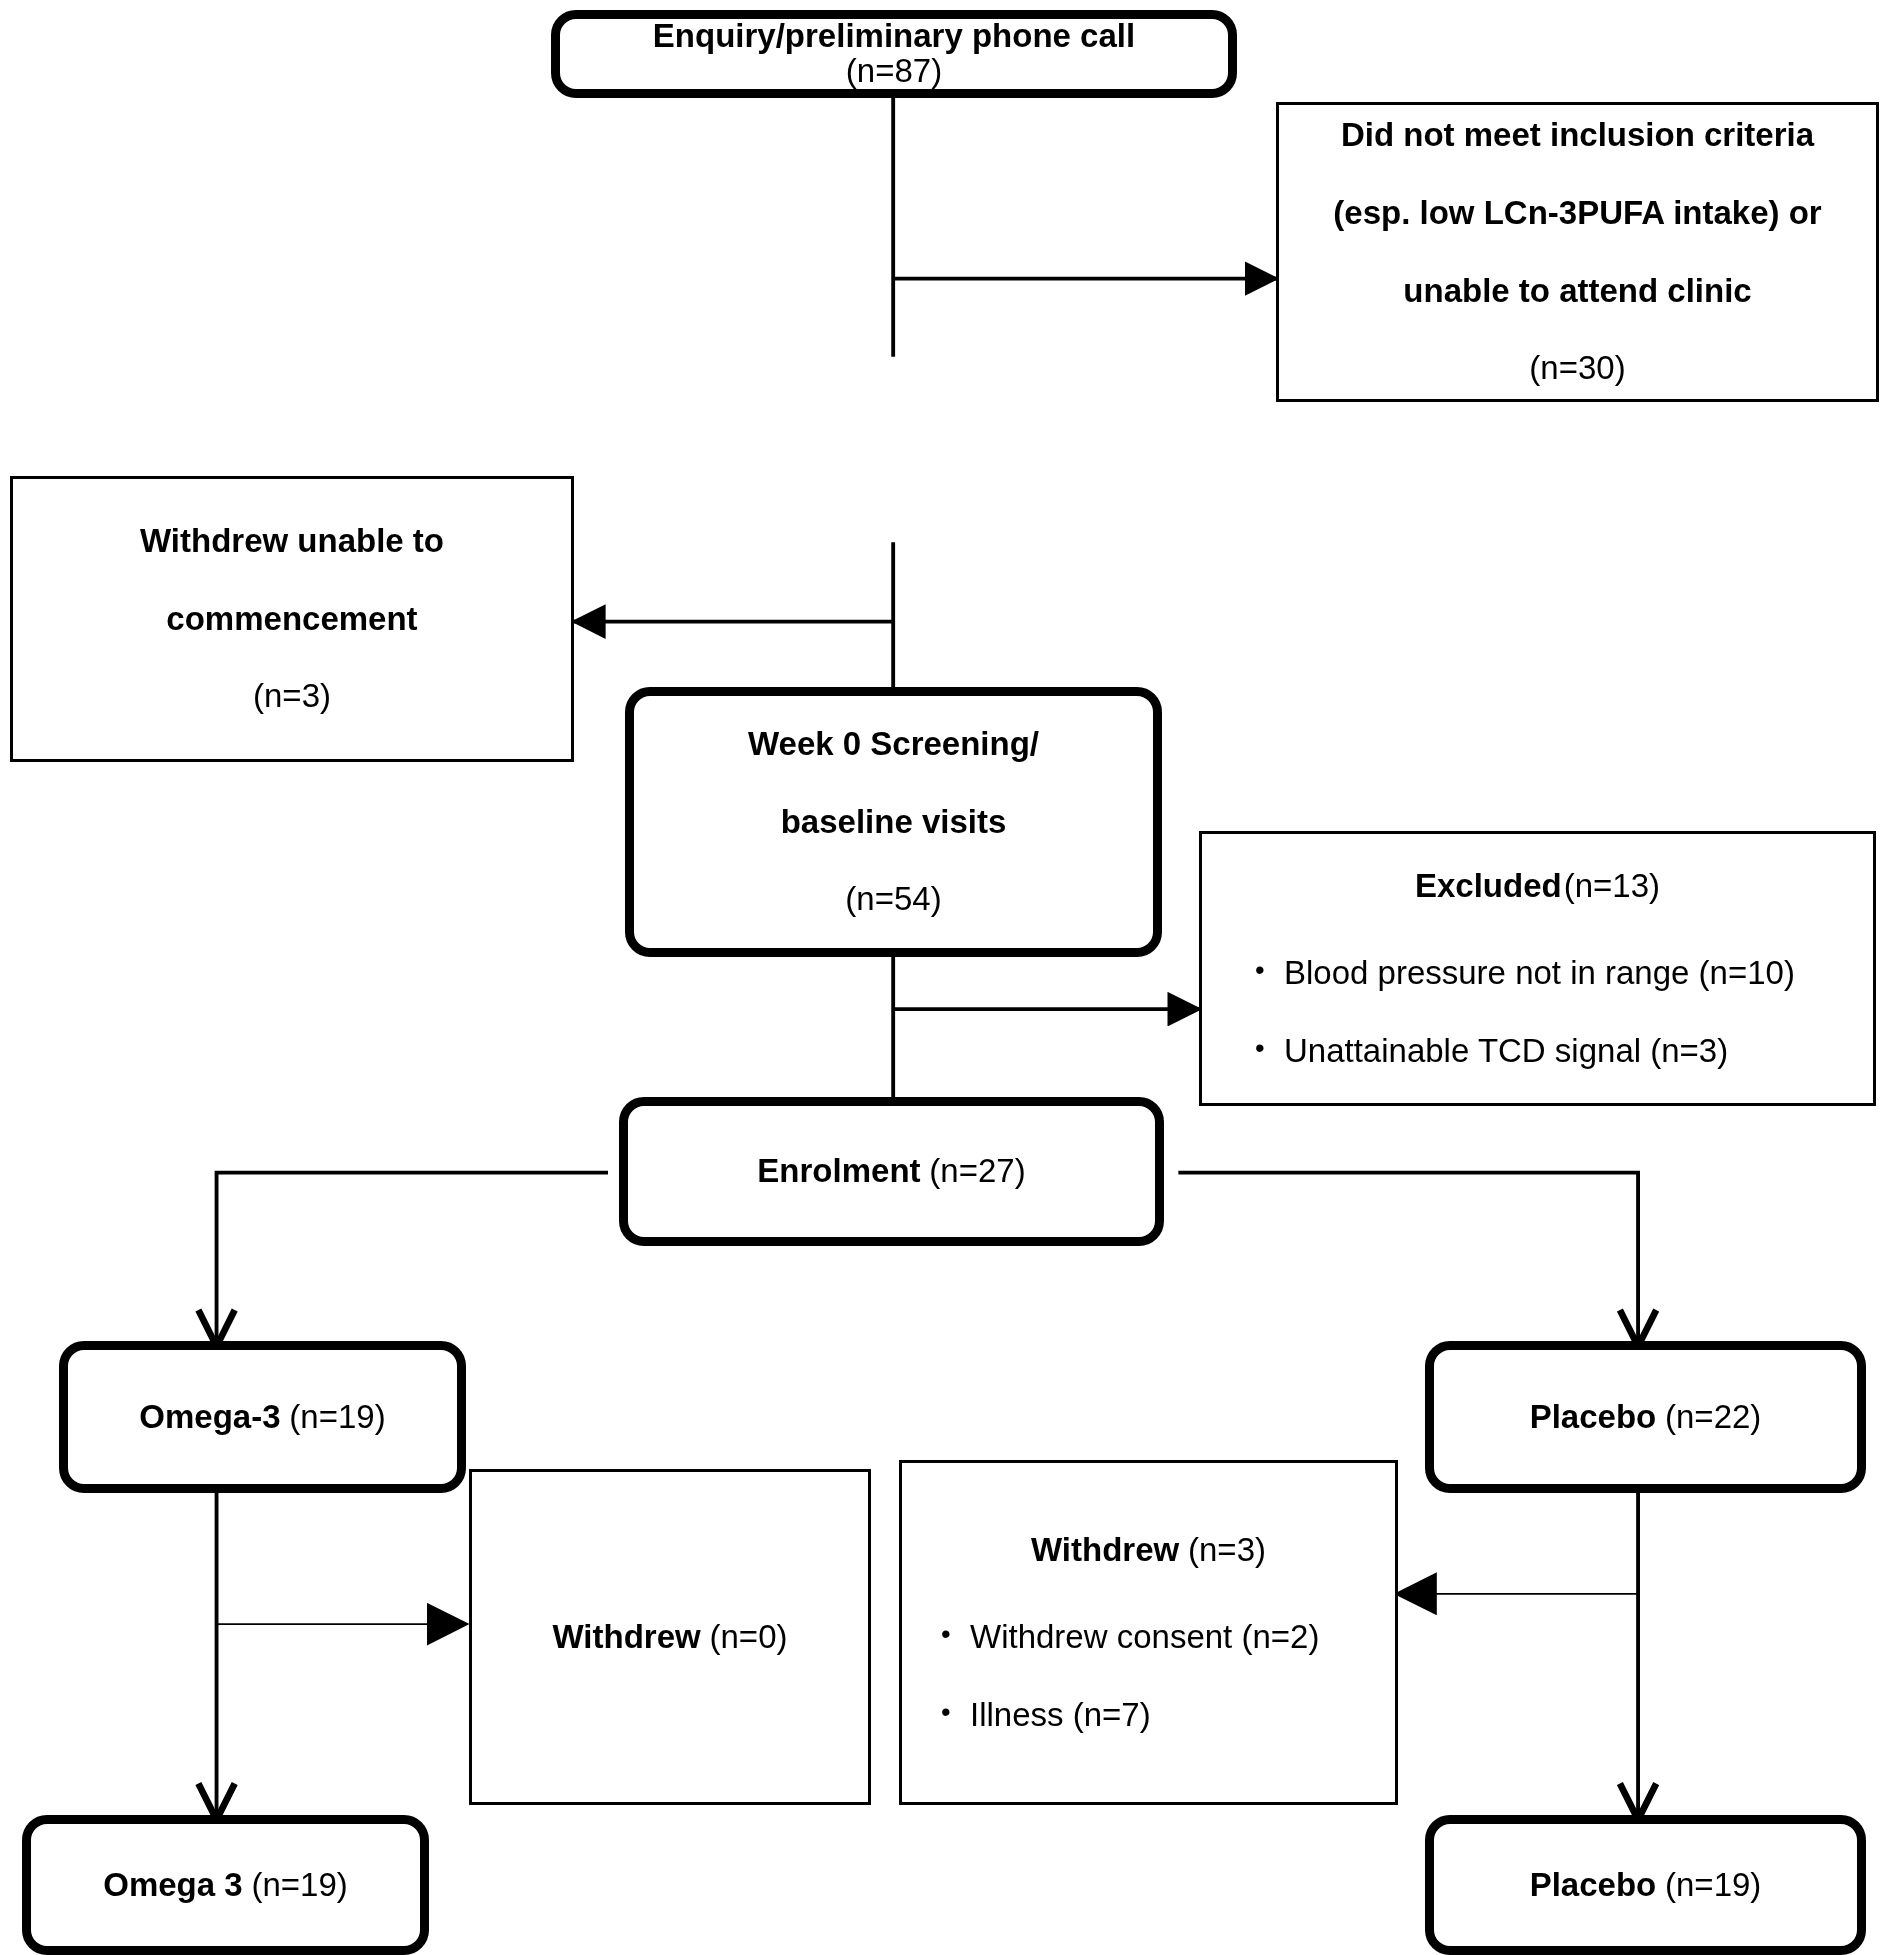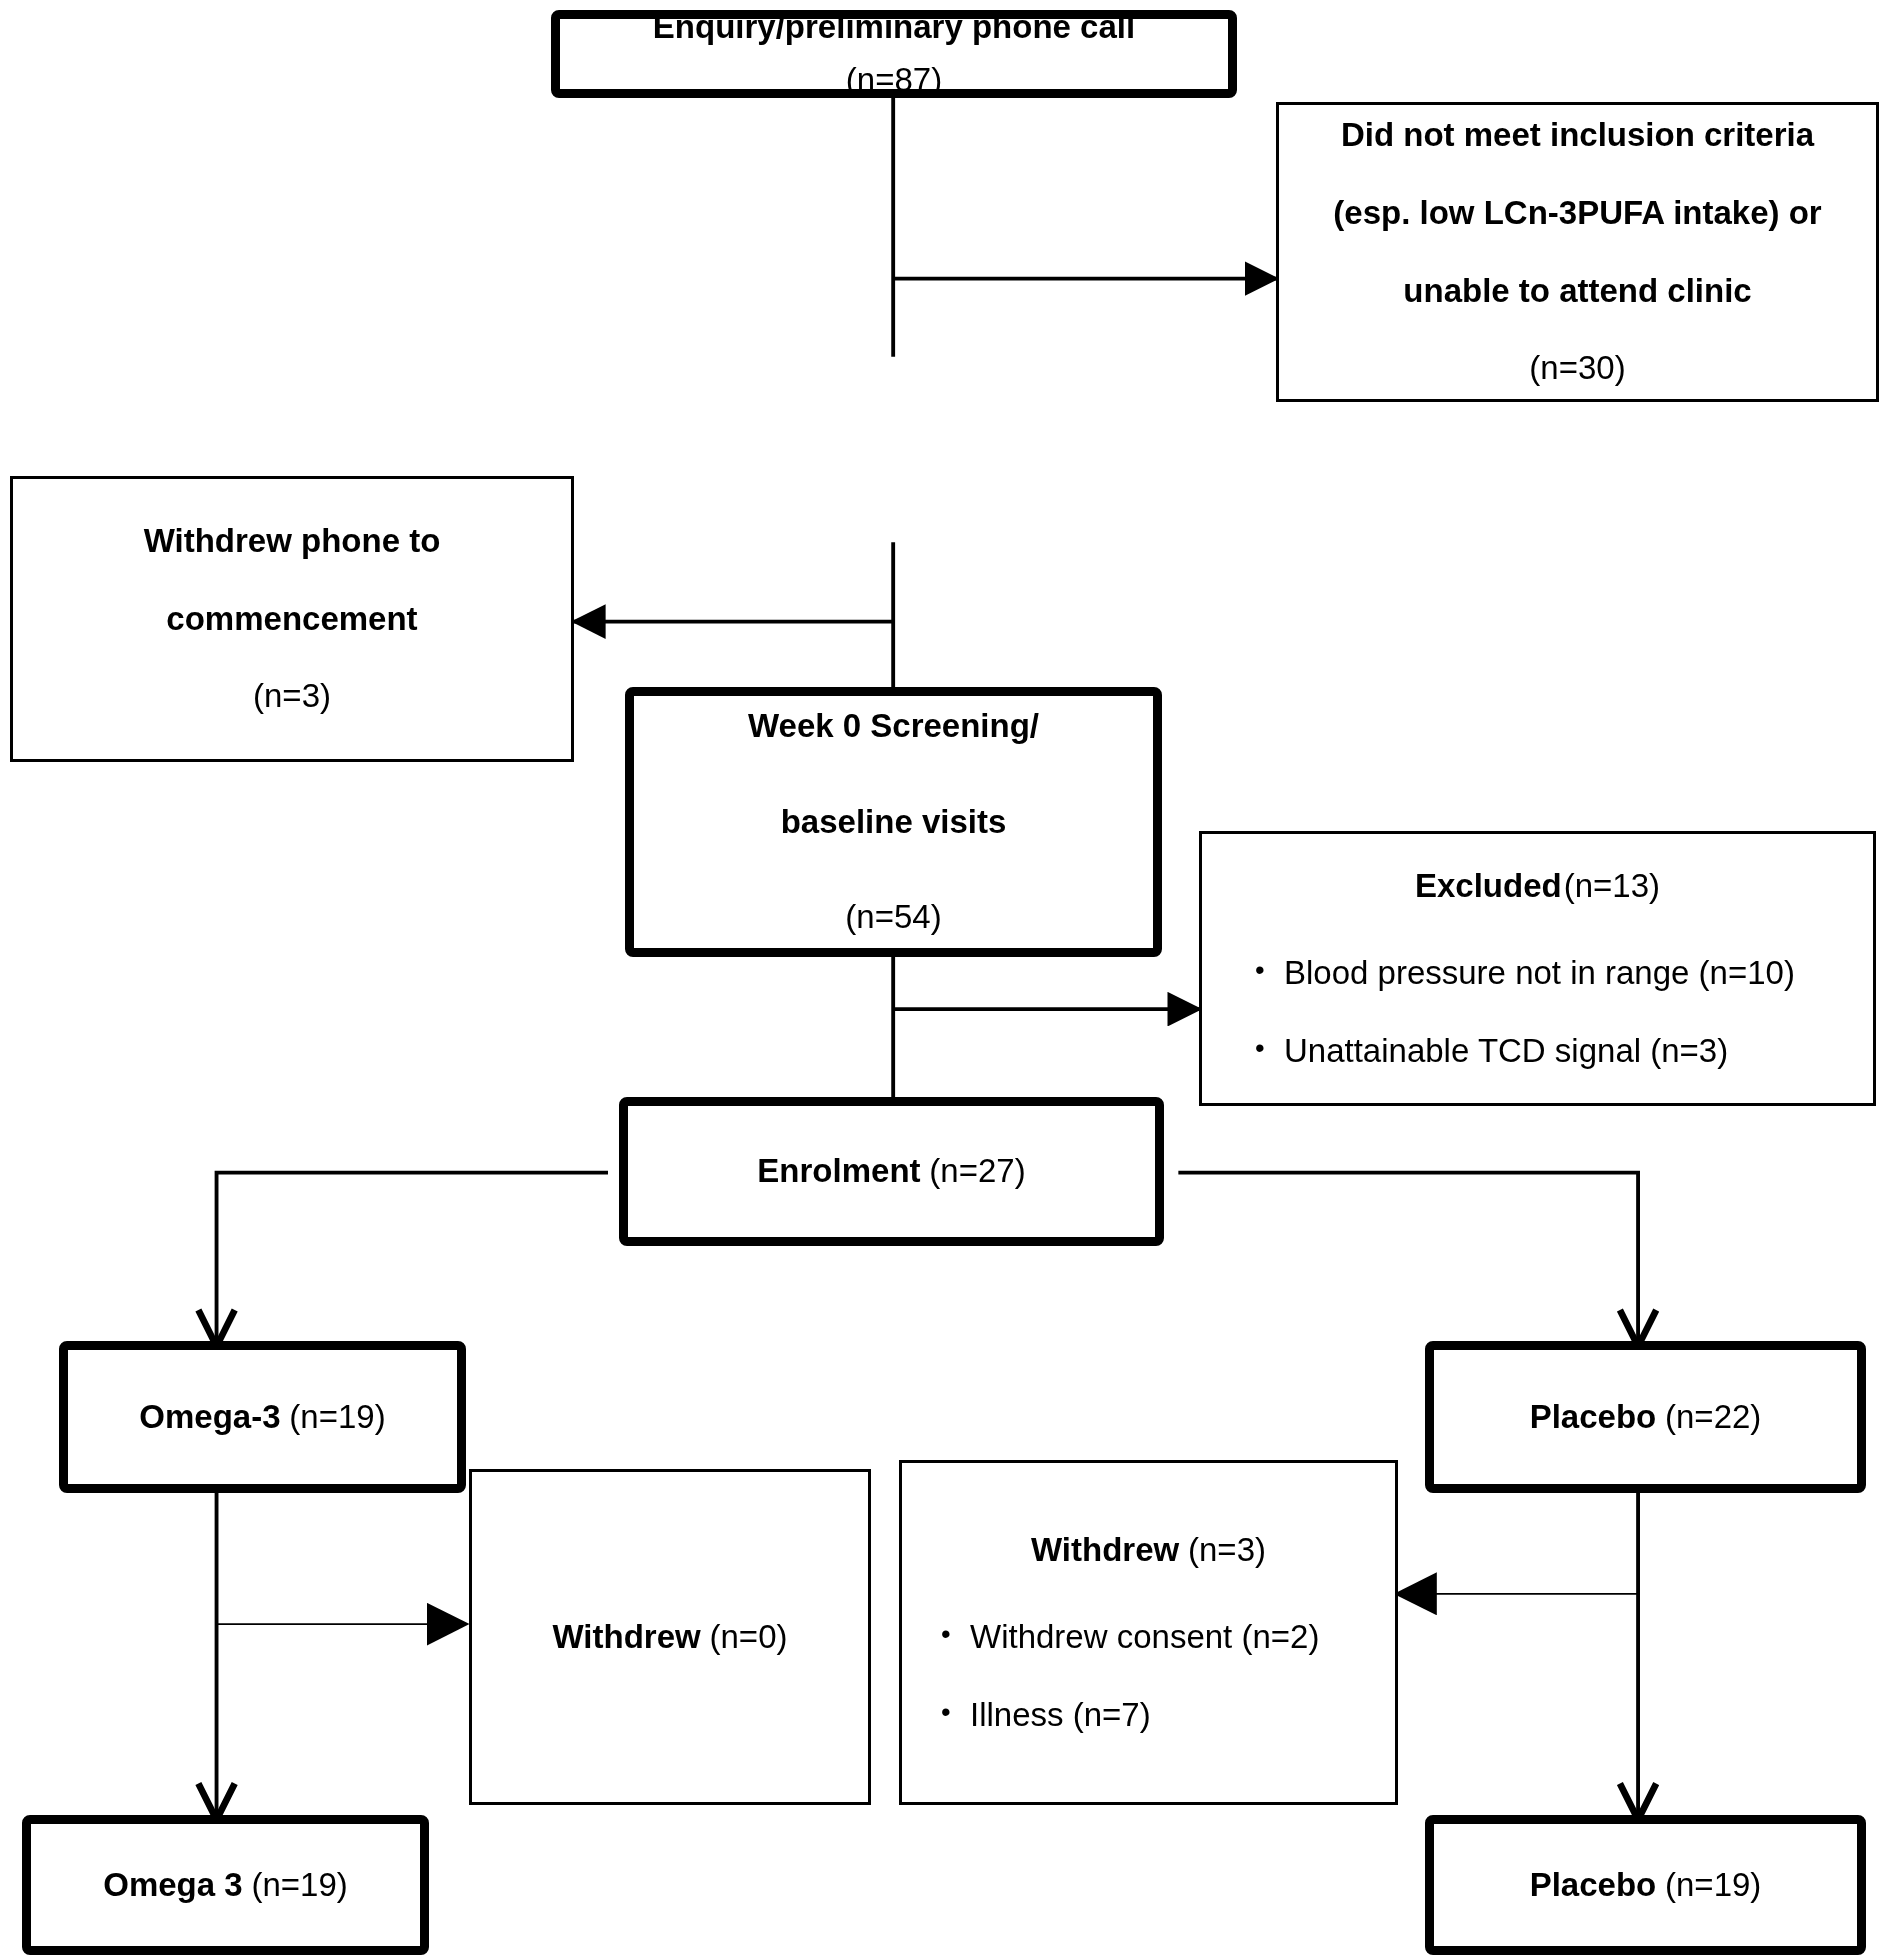--- a/index.html
+++ b/index.html
@@ -32,22 +32,21 @@
     display: flex;
     flex-direction: column;
     align-items: center;
     justify-content: center;
     text-align: center;
     color: #000000;
     z-index: 5;
   }
   .node.rounded {
     border: 9.4px solid #000000;
-    border-radius: 8px;
-    gap: 9px;
+    border-radius: 25px;
   }
   .node.plain {
     border: 3.9px solid #000000;
     border-radius: 0;
   }
   .ln {
     font-size: 33px;
     line-height: 1.05;
     white-space: nowrap;
     color: #000000;
@@ -129,21 +128,21 @@
     <div class="gap-md"></div>
     <div class="ln b">(esp. low LCn-3PUFA intake) or</div>
     <div class="gap-md"></div>
     <div class="ln b">unable to attend clinic</div>
     <div class="gap-md"></div>
     <div class="ln">(n=30)</div>
   </div>
 
 
   <div class="node plain" style="left:10px; top:476px; width:564px; height:286px;">
-    <div class="ln b">Withdrew phone to</div>
+    <div class="ln b">Withdrew unable to</div>
     <div class="gap-md"></div>
     <div class="ln b">commencement</div>
     <div class="gap-md"></div>
     <div class="ln">(n=3)</div>
   </div>
 
   <div class="node rounded" style="left:625px; top:687px; width:537px; height:270px;">
     <div class="ln b">Week 0 Screening/</div>
     <div class="gap-md"></div>
     <div class="ln b">baseline visits</div>

